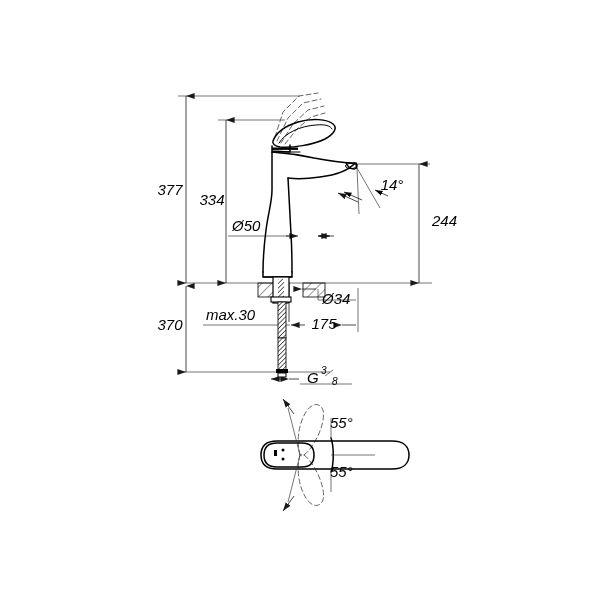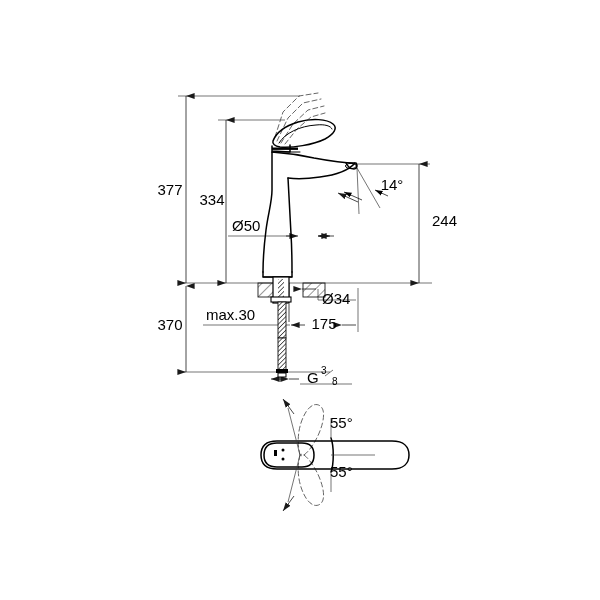--- a/index.html
+++ b/index.html
@@ -13,20 +13,21 @@
     height: 600px;
     font-family: "Liberation Sans", sans-serif;
     overflow: hidden;
     position: relative;
   }
   #drawing-root {
     width: 568px;
     height: 600px;
     position: relative;
     background: #ffffff;
+    font-style: italic;
   }
   svg#tech-drawing {
     display: block;
     width: 600px;
     height: 600px;
   }
   .dim-line {
     stroke: #1a1a1a;
     stroke-width: 0.8;
     fill: none;

